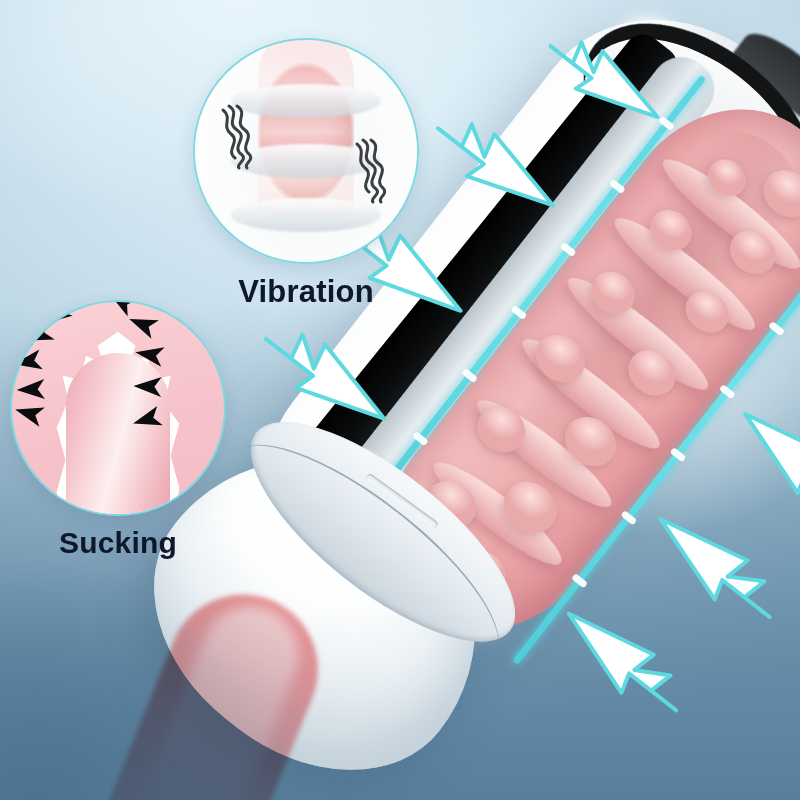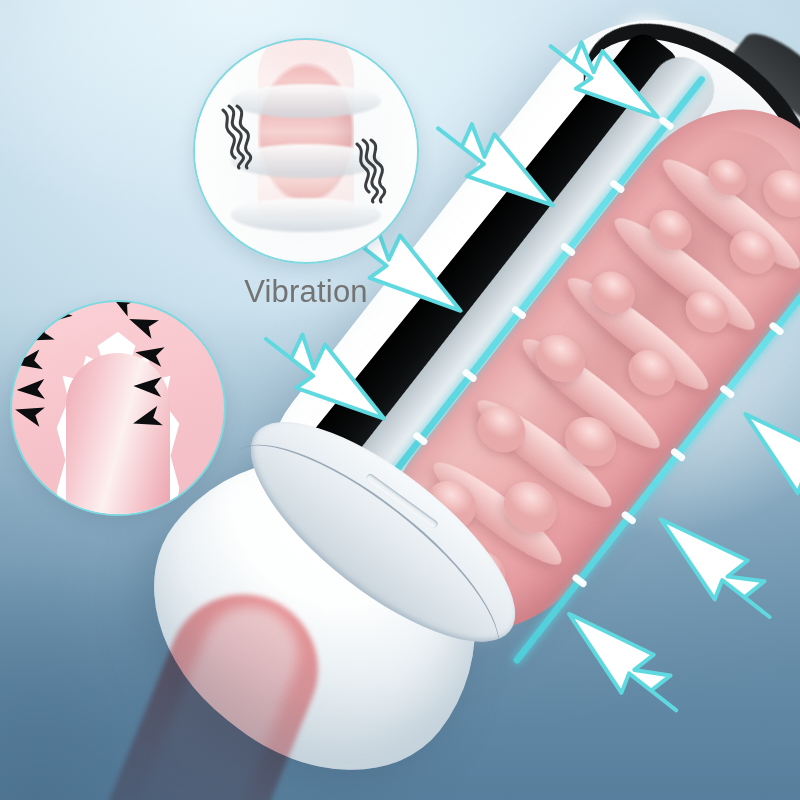--- a/index.html
+++ b/index.html
@@ -226,22 +226,22 @@
   .circle{
     position:relative;
     border-radius:50%;
     overflow:hidden;
     border:2px solid #7fd9e0;
     box-shadow:0 6px 18px rgba(60,95,120,.18);
   }
   .callout-label{
     margin-top:10px;
     text-align:center;
-    font-weight:400;
-    color:#737373;
+    font-weight:700;
+    color:#0f172a;
     letter-spacing:.2px;
   }
 
   
   #c-vib{left:193px;top:38px;}
   #c-vib .circle{
     width:222px;height:222px;
     background:linear-gradient(160deg,#f2f5f7 0%,#e9edf0 45%,#dfe5e9 100%);
   }
   .vib-shaft{
@@ -491,15 +491,16 @@
         <svg width="30" height="22" viewBox="0 0 30 22">
             <path d="M1 1 L29 11 L1 21 L8 11 Z" fill="#0b0d0f"></path>
           </svg>
       </div>
       <div class="sarrow" style="left:152px;top:124px;transform:rotate(164deg);">
         <svg width="30" height="22" viewBox="0 0 30 22">
             <path d="M1 1 L29 11 L1 21 L8 11 Z" fill="#0b0d0f"></path>
           </svg>
       </div>
     </div>
+    <div class="callout-label" style="font-size:30px;">Sucking</div>
   </div>
 
 </div>
 
 </body></html>

